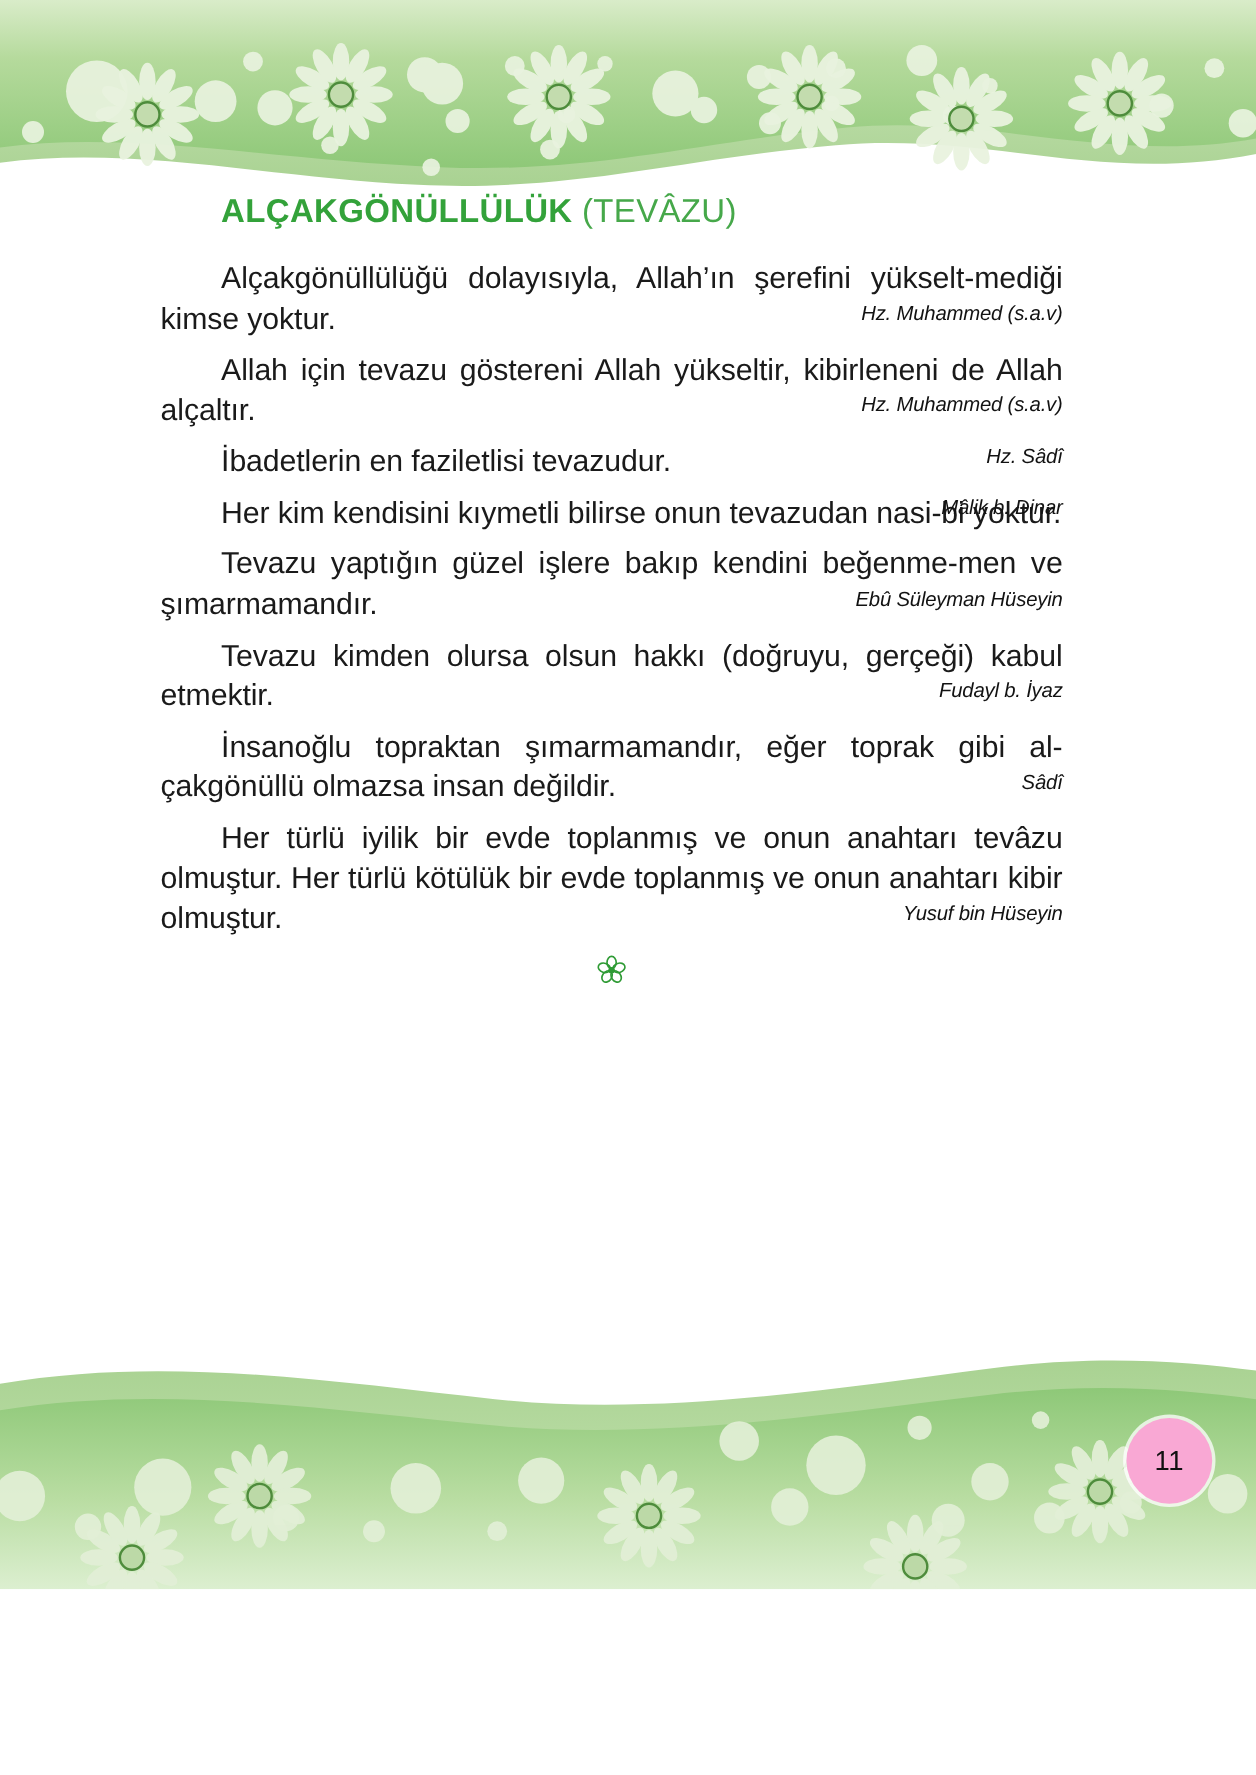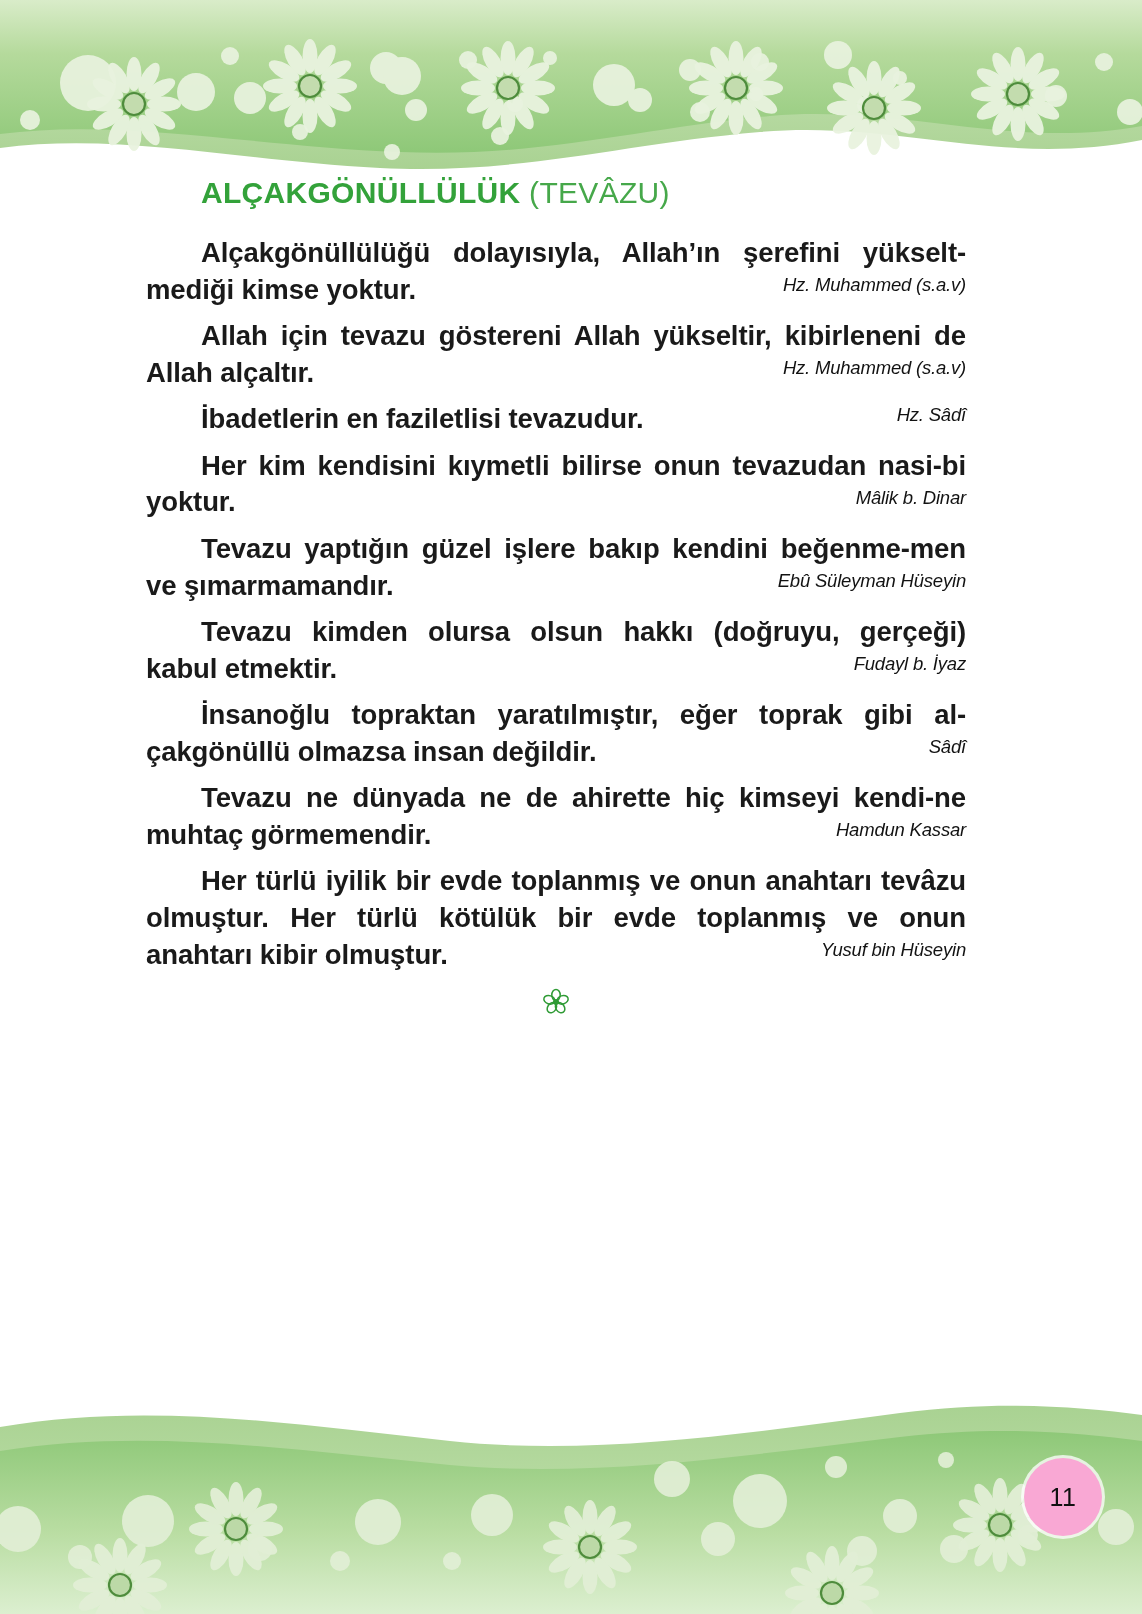--- a/index.html
+++ b/index.html
@@ -3,21 +3,21 @@
 <meta charset="utf-8">
 <style>
   html, body {
     margin: 0;
     padding: 0;
     background: #ffffff;
   }
   .page {
     position: relative;
     width: 1142px;
-    height: 1614px;
+    height: 1445px;
     background: #ffffff;
     overflow: hidden;
     font-family: "Liberation Sans", sans-serif;
   }
 
   
   .band {
     position: absolute;
     left: 0;
     width: 1142px;
@@ -56,21 +56,21 @@
   .quote-block {
     margin-bottom: 22px;
   }
   .quote-text {
     margin: 0;
     font-size: 27.5px;
     line-height: 1.33;
     color: #1a1a1a;
     text-align: justify;
     text-indent: 55px;
-    font-weight: 700;
+    font-weight: 400;
     letter-spacing: -0.1px;
     -webkit-hyphens: manual;
     hyphens: manual;
   }
   .quote-attrib {
     display: block;
     text-align: right;
     font-size: 18.5px;
     font-weight: normal;
     font-style: italic;
@@ -221,28 +221,24 @@
       <p class="quote-text">Tevazu yaptığın güzel işlere bakıp kendini beğenme-men ve şımarmamandır.</p>
       <span class="quote-attrib">Ebû Süleyman Hüseyin</span>
     </div>
 
     <div class="quote-block inline-attrib">
       <p class="quote-text">Tevazu kimden olursa olsun hakkı (doğruyu, gerçeği) kabul etmektir.</p>
       <span class="quote-attrib">Fudayl b. İyaz</span>
     </div>
 
     <div class="quote-block inline-attrib">
-      <p class="quote-text">İnsanoğlu topraktan yaratılmıştır, eğer toprak gibi al-çakgönüllü olmazsa insan değildir.</p>
+      <p class="quote-text">İnsanoğlu topraktan şımarmamandır, eğer toprak gibi al-çakgönüllü olmazsa insan değildir.</p>
       <span class="quote-attrib">Sâdî</span>
     </div>
 
-    <div class="quote-block inline-attrib">
-      <p class="quote-text">Tevazu ne dünyada ne de ahirette hiç kimseyi kendi-ne muhtaç görmemendir.</p>
-      <span class="quote-attrib">Hamdun Kassar</span>
-    </div>
 
     <div class="quote-block inline-attrib">
       <p class="quote-text">Her türlü iyilik bir evde toplanmış ve onun anahtarı tevâzu olmuştur. Her türlü kötülük bir evde toplanmış ve onun anahtarı kibir olmuştur.</p>
       <span class="quote-attrib">Yusuf bin Hüseyin</span>
     </div>
 
     <div class="ornament">
       <svg width="30" height="30" viewBox="0 0 30 30" xmlns="http://www.w3.org/2000/svg">
         <g fill="none" stroke="#2f9b35" stroke-width="1.5">
           <ellipse cx="15" cy="8" rx="4.2" ry="5.6"></ellipse>

